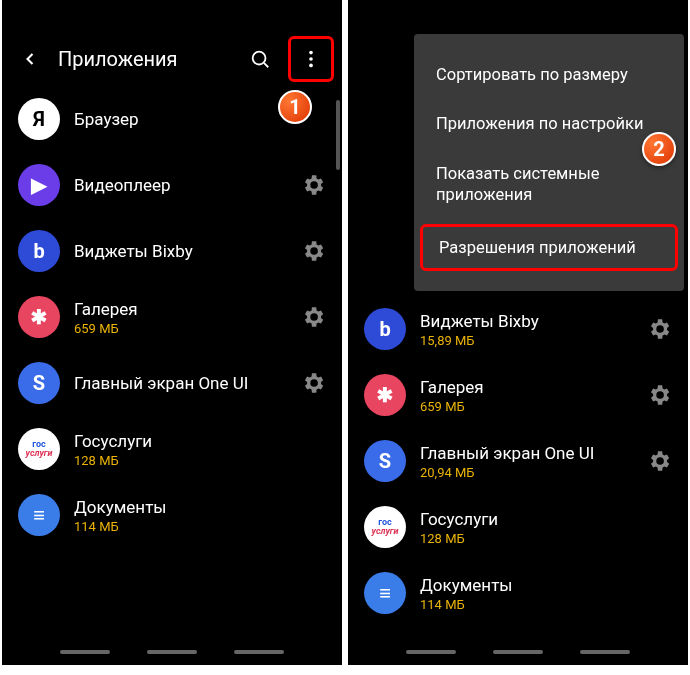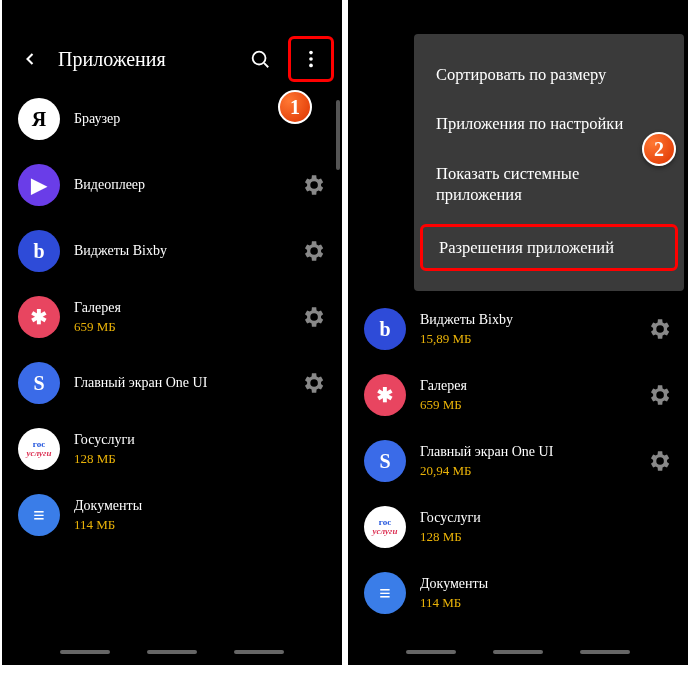--- a/index.html
+++ b/index.html
@@ -11,21 +11,20 @@
     align-items: flex-start;
     padding: 0;
   }
   .container {
     width: 690px;
     height: 675px;
     display: flex;
     gap: 6px;
     background: #fff;
     padding: 0;
-    font-family: Liberation Serif, serif;
   }
   .screen {
     width: 340px;
     height: 665px;
     background: #000;
     border-radius: 0;
     position: relative;
     overflow: hidden;
     flex-shrink: 0;
   }
@@ -100,21 +99,21 @@
     height: 42px;
     border-radius: 21px;
     display: flex;
     align-items: center;
     justify-content: center;
     font-size: 20px;
     font-weight: bold;
     flex-shrink: 0;
   }
   .app-text { flex: 1; display: flex; flex-direction: column; }
-  .app-name { color: #fff; font-size: 14px; line-height: 1.3; }
+  .app-name { color: #fff; font-size: 17px; line-height: 1.3; }
   .app-sub { color: #eab308; font-size: 13px; margin-top: 1px; }
   .gear { color: #888; width: 26px; height: 26px; flex-shrink: 0; }
   .bottom-nav {
     position: absolute;
     bottom: 0;
     left: 0;
     right: 0;
     height: 26px;
     display: flex;
     justify-content: space-around;

